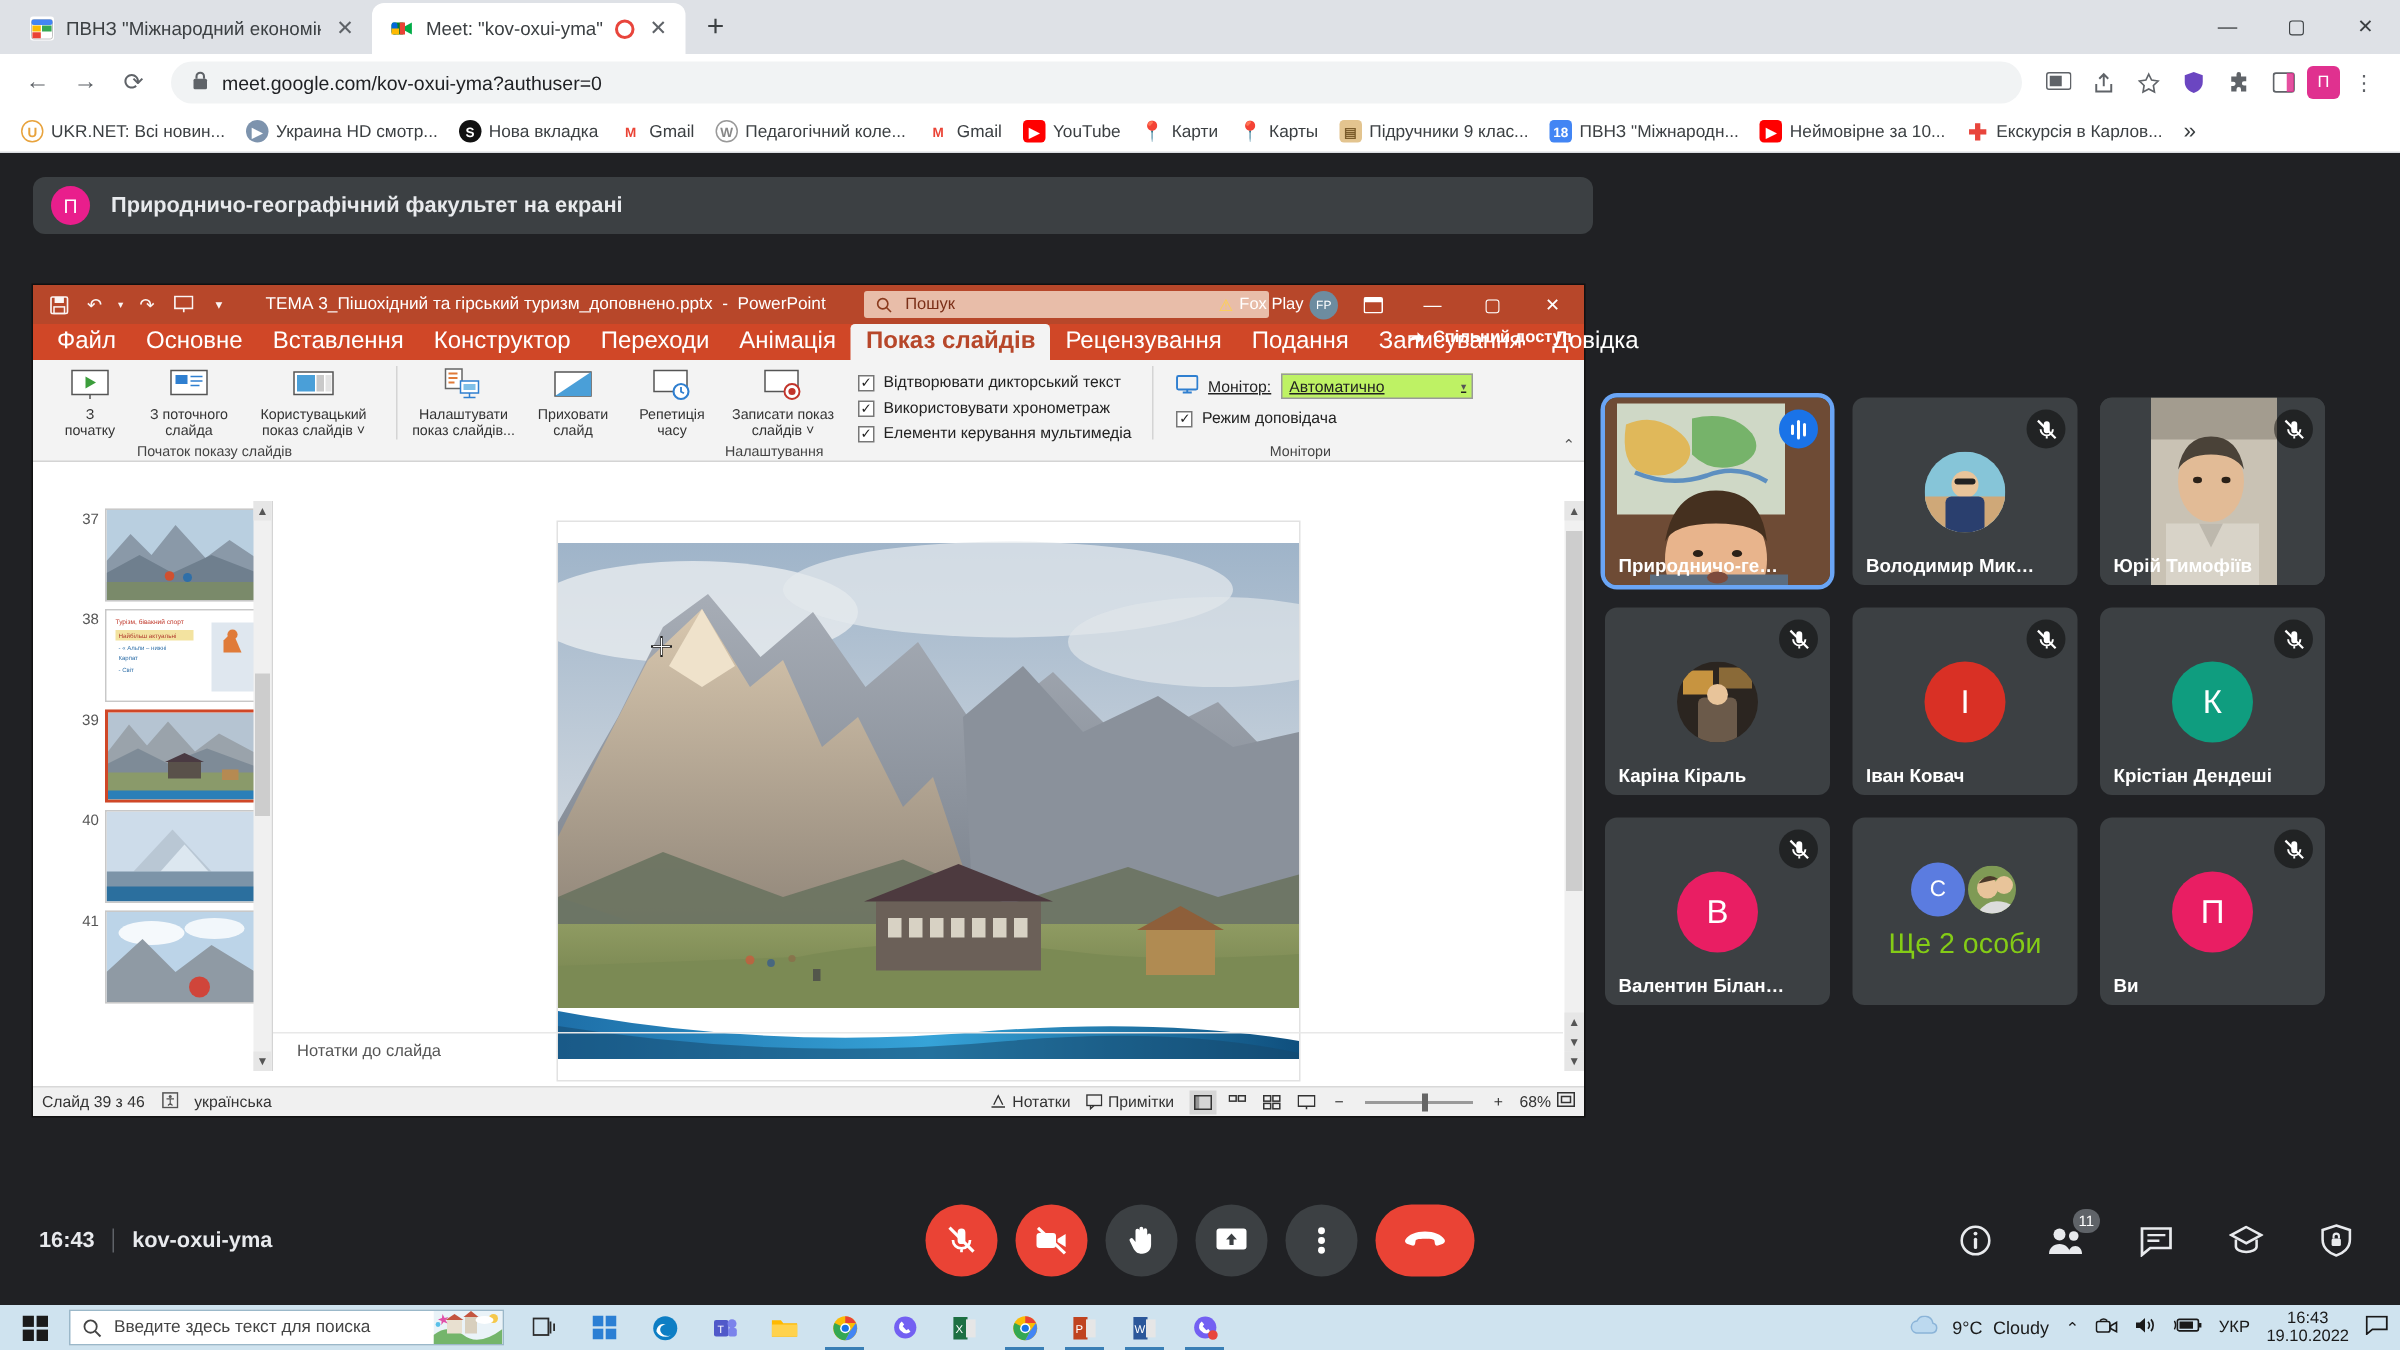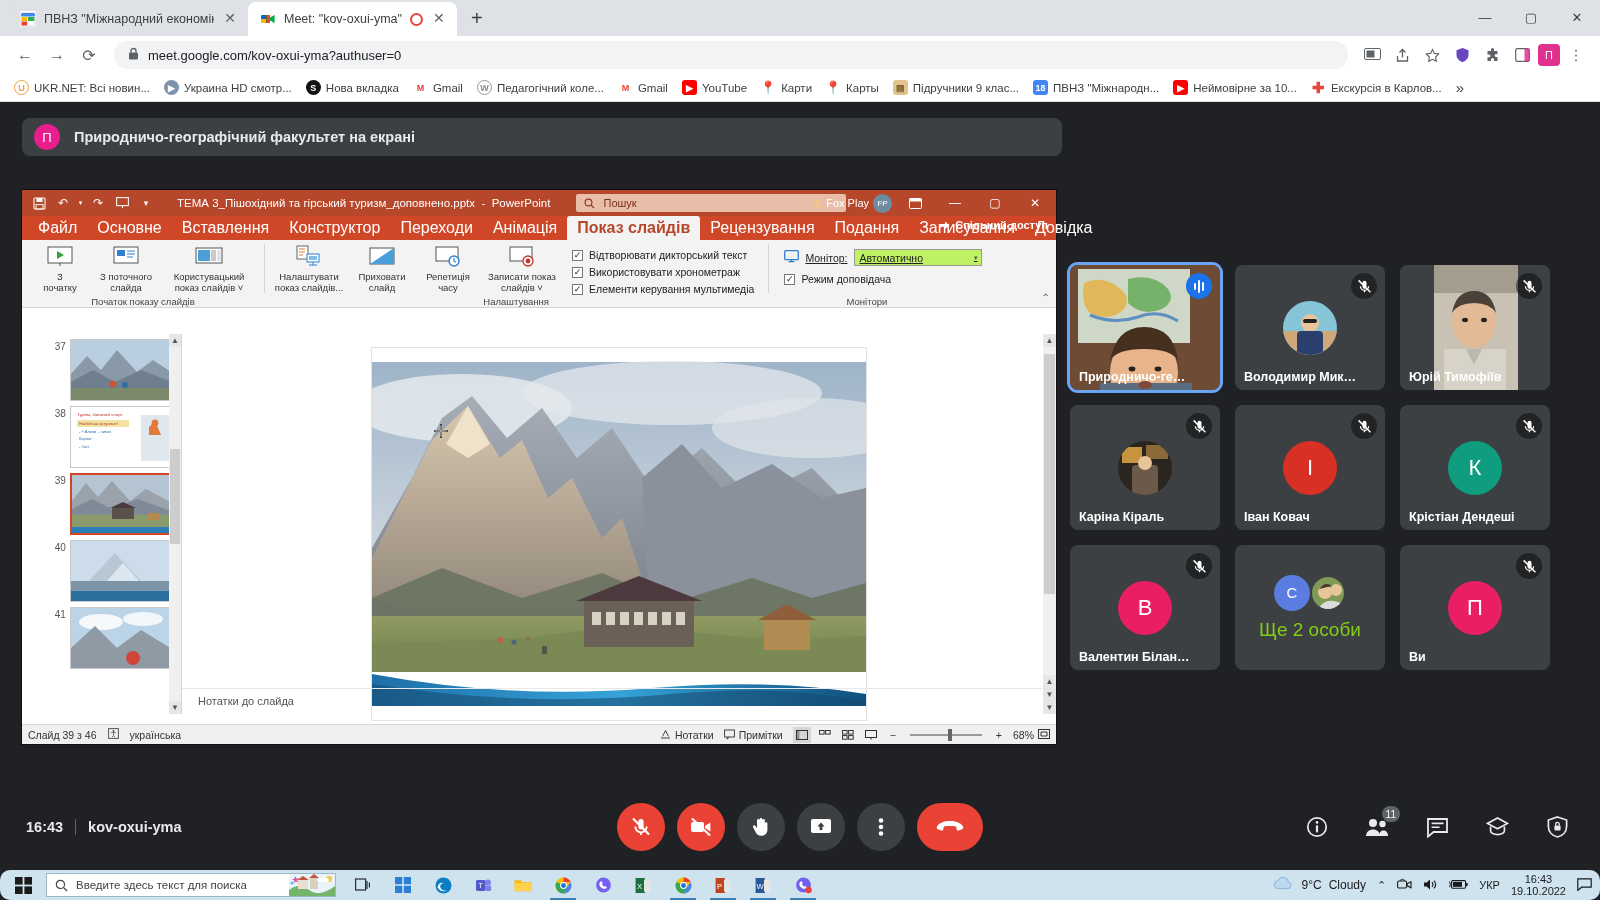--- a/index.html
+++ b/index.html
@@ -128,21 +128,21 @@
   .ctrls { position: absolute; left: 50%; transform: translateX(-50%); display: flex; gap: 12px; }
   .cbtn { width: 48px; height: 48px; border-radius: 50%; display:flex; align-items:center; justify-content:center; }
   .cbtn.red { background: #ea4335; }
   .cbtn.grey { background: #3c4043; }
   .cbtn.hang { width: 66px; border-radius: 24px; background: #ea4335; }
   .rctrls { position: absolute; right: 26px; display: flex; gap: 26px; align-items:center;}
   .rbtn { width: 34px; height: 34px; display:flex; align-items:center; justify-content:center; position: relative;}
   .badge { position: absolute; top: -4px; right: -6px; min-width: 18px; height: 16px; border-radius: 8px; background: #5f6368; color: #fff; font-size: 10px; display:flex; align-items:center; justify-content:center; padding: 0 4px;}
 
   
-  .taskbar { position: absolute; left: 0; bottom: 0; width: 1600px; height: 30px; background: #cfe3ef; display: flex; align-items: center; border-radius: 10px; }
+  .taskbar { position: absolute; left: 0; bottom: 0; width: 1600px; height: 30px; background: #cfe3ef; display: flex; align-items: center; }
   .startbtn { width: 46px; height: 30px; display:flex; align-items:center; justify-content:center;}
   .tb-search { width: 290px; height: 24px; background: #fff; border: 1px solid #9bb8c9; display:flex; align-items:center; gap:8px; padding: 0 8px; font-size: 11.5px; color: #444; position: relative; overflow:hidden;}
   .tb-apps { display: flex; align-items: center; gap: 2px; margin-left: 8px; }
   .tbapp { width: 38px; height: 30px; display:flex; align-items:center; justify-content:center; position:relative;}
   .tbapp.active::after { content:""; position:absolute; bottom:0; left:6px; right:6px; height:2px; background:#3a7fb5;}
   .tray { margin-left: auto; display: flex; align-items: center; gap: 11px; padding-right: 8px; font-size: 11px; color: #1a1a1a;}
   .tray .clock { text-align: center; line-height: 12px; font-size: 11px;}
   .weather { display:flex; align-items:center; gap:7px; font-size: 12px; }
 
   .clip { overflow: hidden; }

